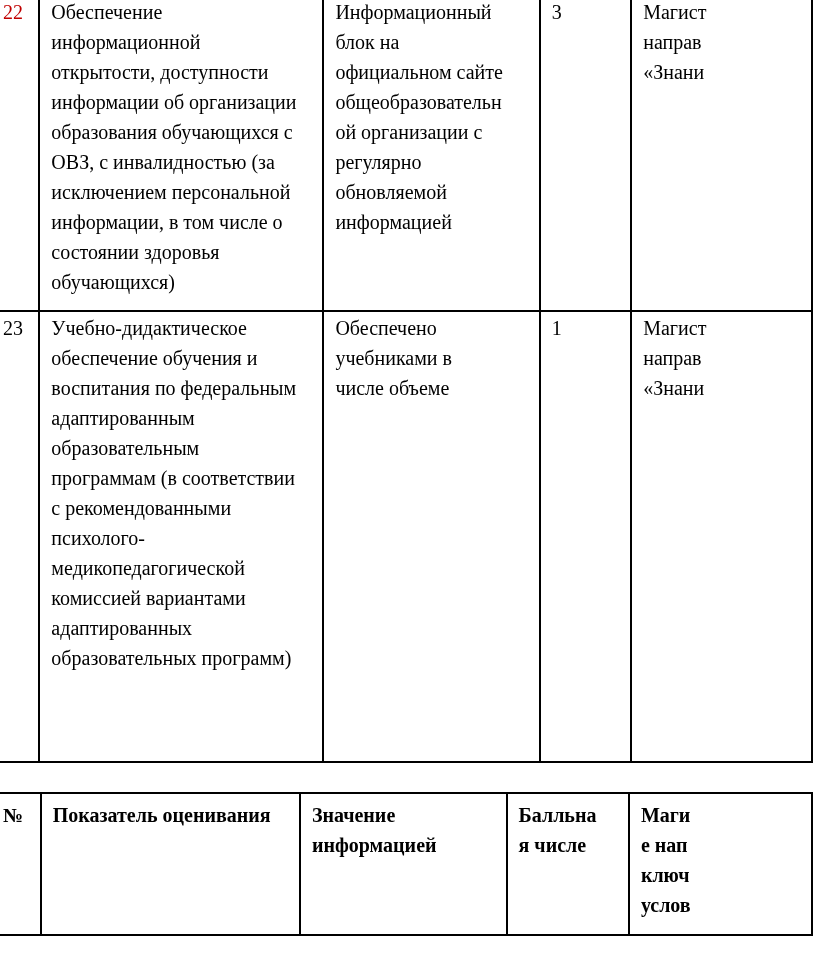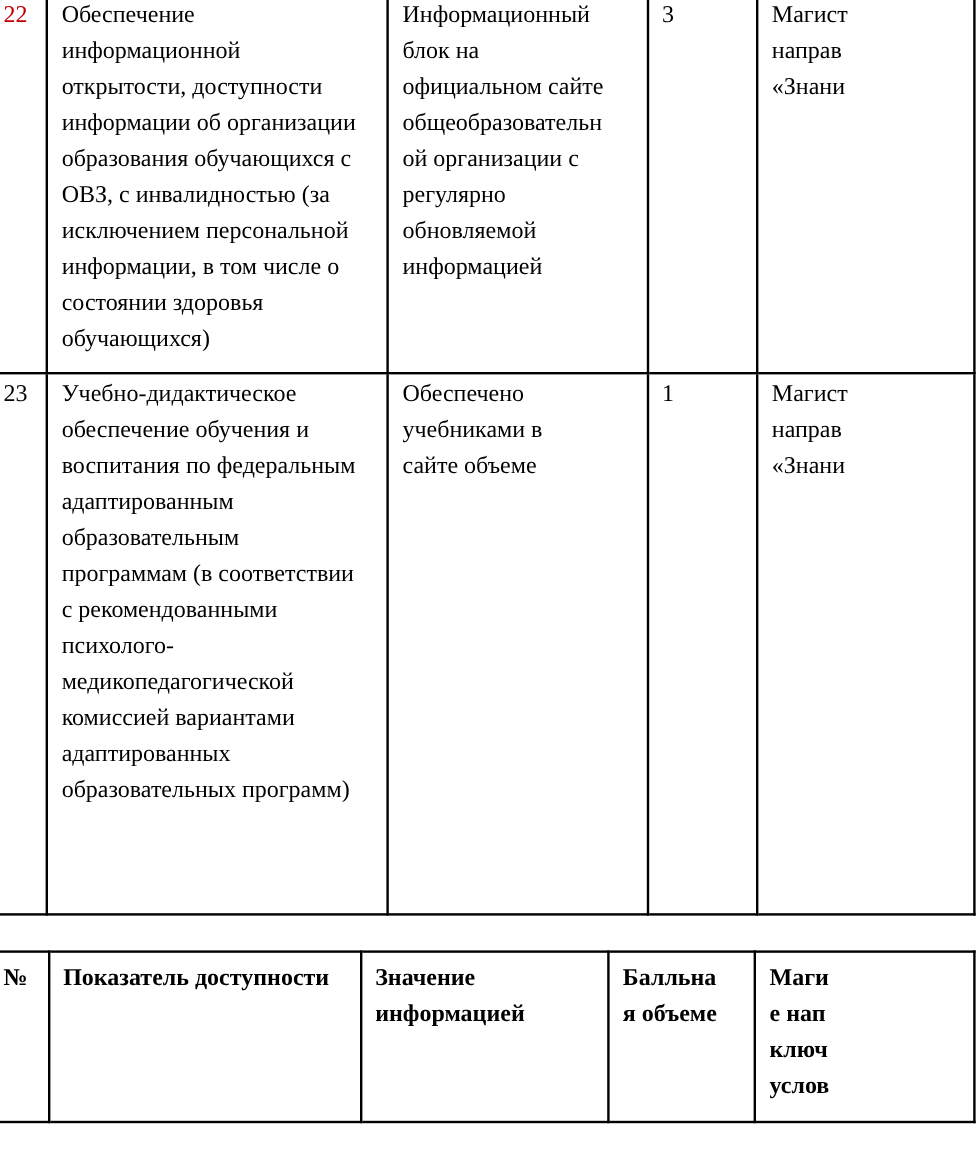--- a/index.html
+++ b/index.html
@@ -85,44 +85,44 @@
 образовательным
 программам (в соответствии
 с рекомендованными
 психолого-
 медикопедагогической
 комиссией вариантами
 адаптированных
 образовательных программ)</td>
     <td>Обеспечено
 учебниками в
-сайте объеме</td>
+числе объеме</td>
     <td>1</td>
     <td>Магист
 направ
 «Знани</td>
   </tr>
 </tbody>
   </table>
 
 <table class="t-head">
   <colgroup>
     <col style="width:48px">
     <col style="width:325px">
     <col style="width:238px">
     <col style="width:135px">
     <col style="width:240px">
   </colgroup>
   <tbody>
       <tr>
     <td class="num-cell">№</td>
-    <td>Показатель доступности</td>
+    <td>Показатель оценивания</td>
     <td>Значение
 информацией</td>
     <td>Балльна
-я объеме</td>
+я числе</td>
     <td>Маги
 е нап
 ключ
 услов</td>
   </tr>
 </tbody>
   </table>
 
 </body></html>

